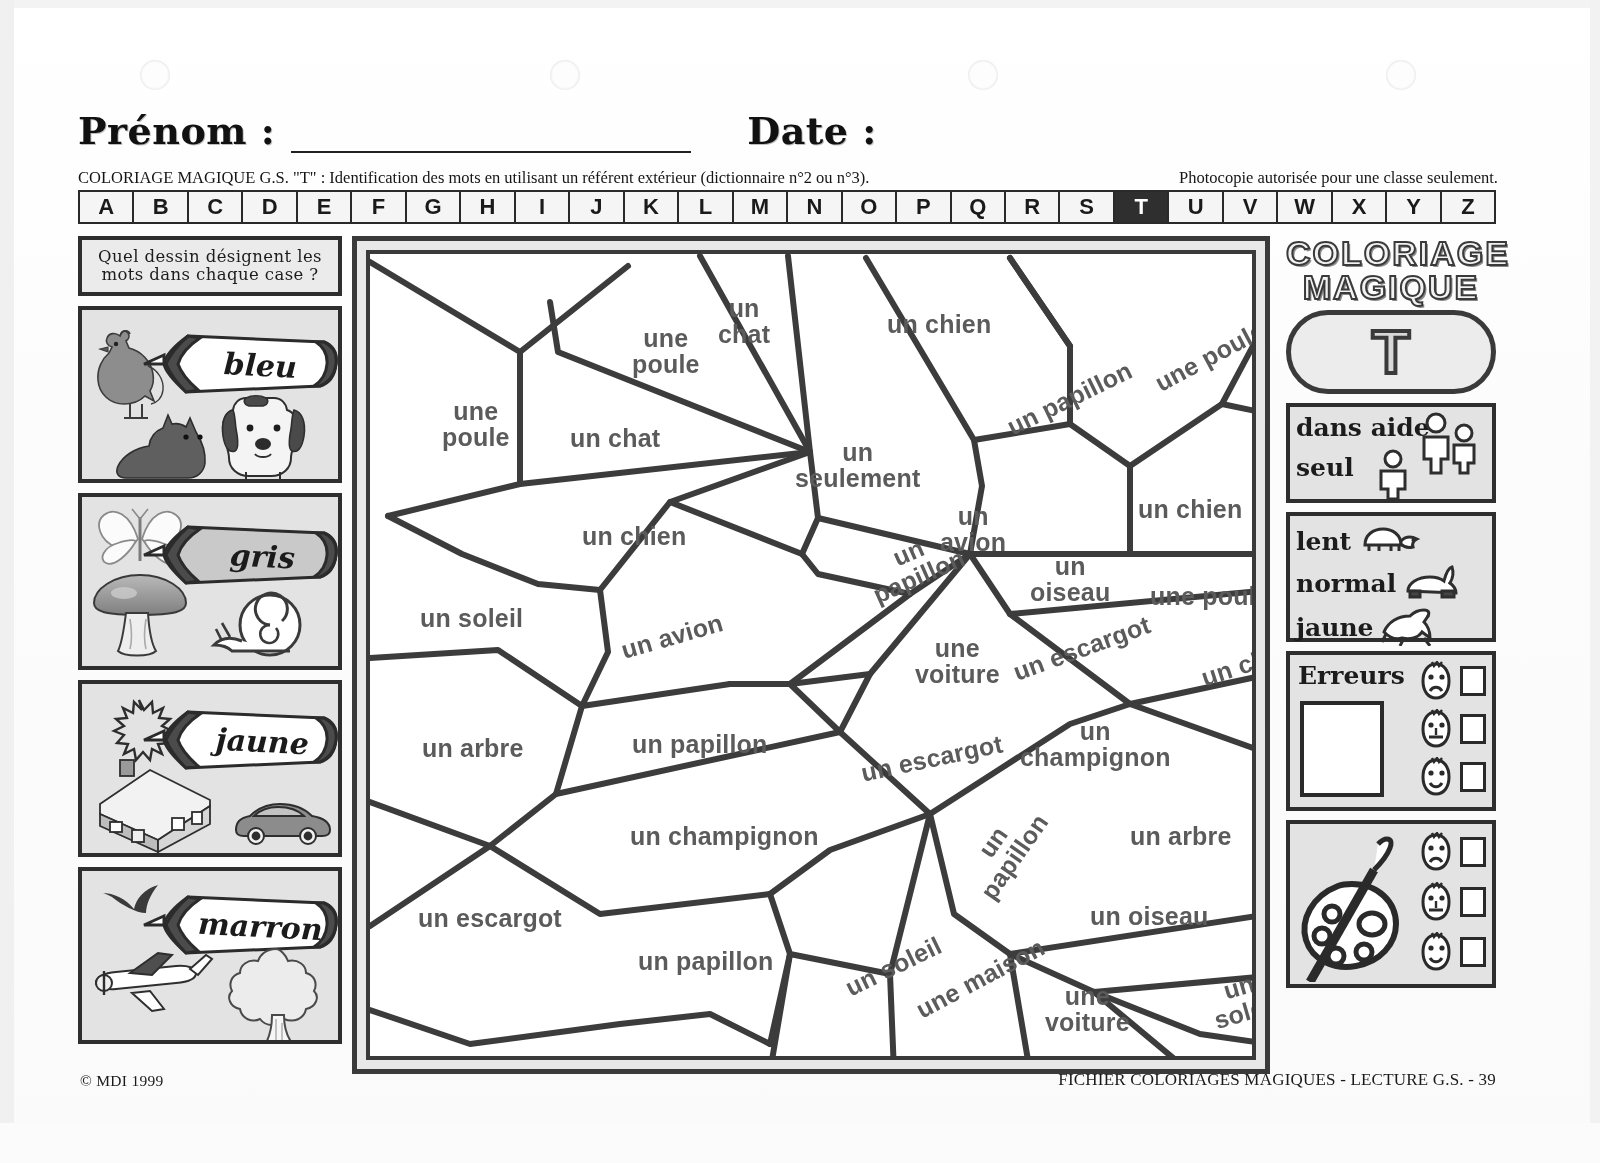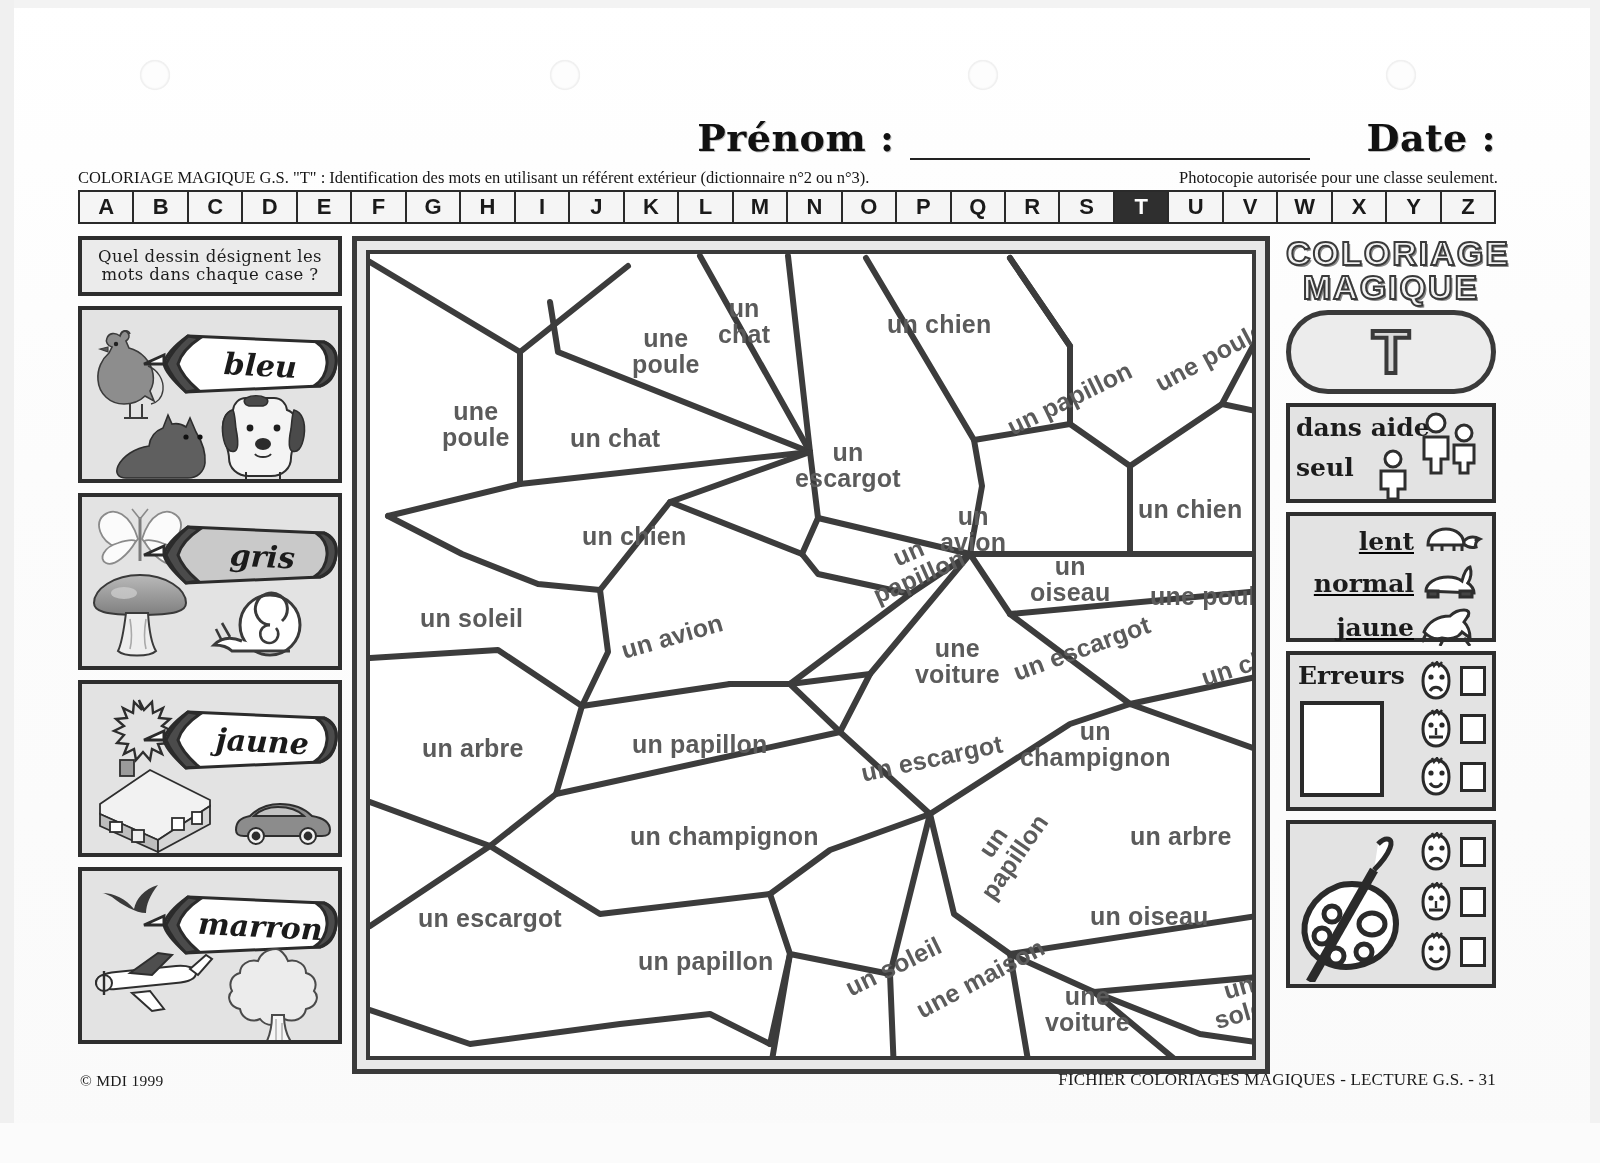--- a/index.html
+++ b/index.html
@@ -17,21 +17,21 @@
   
   .scan-edge-top{position:absolute;left:0;top:0;width:1600px;height:8px;background:#f3f3f3;}
   .scan-edge-left{position:absolute;left:0;top:0;width:14px;height:1163px;background:#f0f0f0;}
   .scan-edge-right{position:absolute;right:0;top:0;width:10px;height:1163px;background:#f2f2f2;}
   .scan-edge-bottom{position:absolute;left:0;bottom:0;width:1600px;height:40px;background:#fbfbfb;}
   .punch{position:absolute;width:28px;height:28px;border-radius:50%;
     background:#fdfdfd;box-shadow:inset 0 0 2px rgba(0,0,0,.10),0 0 1px rgba(0,0,0,.06);
     border:1px solid rgba(0,0,0,.05);}
 
   
-  .hdr{position:absolute;left:78px;top:115px;width:1418px;height:55px;text-align:right;}
+  .hdr{position:absolute;left:78px;top:108px;width:1418px;height:55px;}
   .hdr-label{
     font-family:"DejaVu Serif", serif;
     font-weight:bold;font-size:38px;color:#111;letter-spacing:.5px;
     text-shadow:1px 1px 0 rgba(0,0,0,.25);
     display:inline-block;vertical-align:bottom;
   }
   .hdr-rule{display:inline-block;vertical-align:bottom;border-bottom:2px solid #222;height:40px;}
   .subline{position:absolute;left:78px;top:168px;width:1420px;font-size:16.5px;color:#151515;}
   .subline .right{float:right;}
 
@@ -99,21 +99,21 @@
     display:flex;align-items:center;justify-content:center;box-sizing:border-box;
   }
   .letter-badge span{
     font-family:"Liberation Sans", sans-serif;font-weight:bold;font-size:62px;
     color:#d8d8d8;-webkit-text-stroke:4px #3a3a3a;line-height:1;
   }
   .rpanel{
     border:4px solid #2e2e2e;background:#e3e3e3;margin-top:9px;box-sizing:border-box;
     position:relative;
   }
-  .rrow{display:flex;align-items:center;justify-content:flex-end;gap:6px;padding:0 6px;text-decoration:underline;}
+  .rrow{display:flex;align-items:center;gap:6px;padding:0 6px;}
   .rlabel{
     font-family:"DejaVu Serif", serif;font-weight:bold;font-size:25px;color:#1c1c1c;
   }
   .chk{width:26px;height:30px;border:3px solid #2a2a2a;background:#fff;box-sizing:border-box;}
   .bigbox{width:84px;height:96px;border:4px solid #2a2a2a;background:#fff;box-sizing:border-box;}
 
   
   .foot-left{position:absolute;left:80px;top:1072px;font-size:15.5px;color:#1a1a1a;
     font-family:"Liberation Serif", serif;letter-spacing:.3px;}
   .foot-right{position:absolute;right:104px;top:1070px;font-size:17px;color:#1a1a1a;
@@ -437,21 +437,21 @@
           <div>chat</div>
         </div>
         <div class="plab ctr" style="left: 200px; top: 172px; transform: rotate(0deg);">
           <div>un chat</div>
         </div>
         <div class="plab ctr" style="left: 517px; top: 58px; transform: rotate(0deg);">
           <div>un chien</div>
         </div>
         <div class="plab ctr" style="left: 425px; top: 186px; transform: rotate(0deg);">
           <div>un</div>
-          <div>escargot</div>
+          <div>seulement</div>
         </div>
         <div class="plab ctr" style="left: 632px; top: 132px; transform: rotate(-26deg);">
           <div>un papillon</div>
         </div>
         <div class="plab ctr" style="left: 780px; top: 90px; transform: rotate(-28deg);">
           <div>une poule</div>
         </div>
         <div class="plab ctr" style="left: 212px; top: 270px; transform: rotate(0deg);">
           <div>un chien</div>
         </div>
@@ -688,14 +688,14 @@
               <circle cx="23" cy="16" r="2.6" fill="#2a2a2a"></circle>
             <path d="M11 26c3 5 9 5 12 0" fill="none" stroke="#2a2a2a" stroke-width="3"></path>
           </svg>
           <div class="chk"></div>
         </div>
       </div>
     </div>
   </div>
 
   <div class="foot-left">© MDI 1999</div>
-  <div class="foot-right">FICHIER COLORIAGES MAGIQUES - LECTURE G.S.  -  31</div>
+  <div class="foot-right">FICHIER COLORIAGES MAGIQUES - LECTURE G.S.  -  39</div>
 </div>
 
 </body></html>

